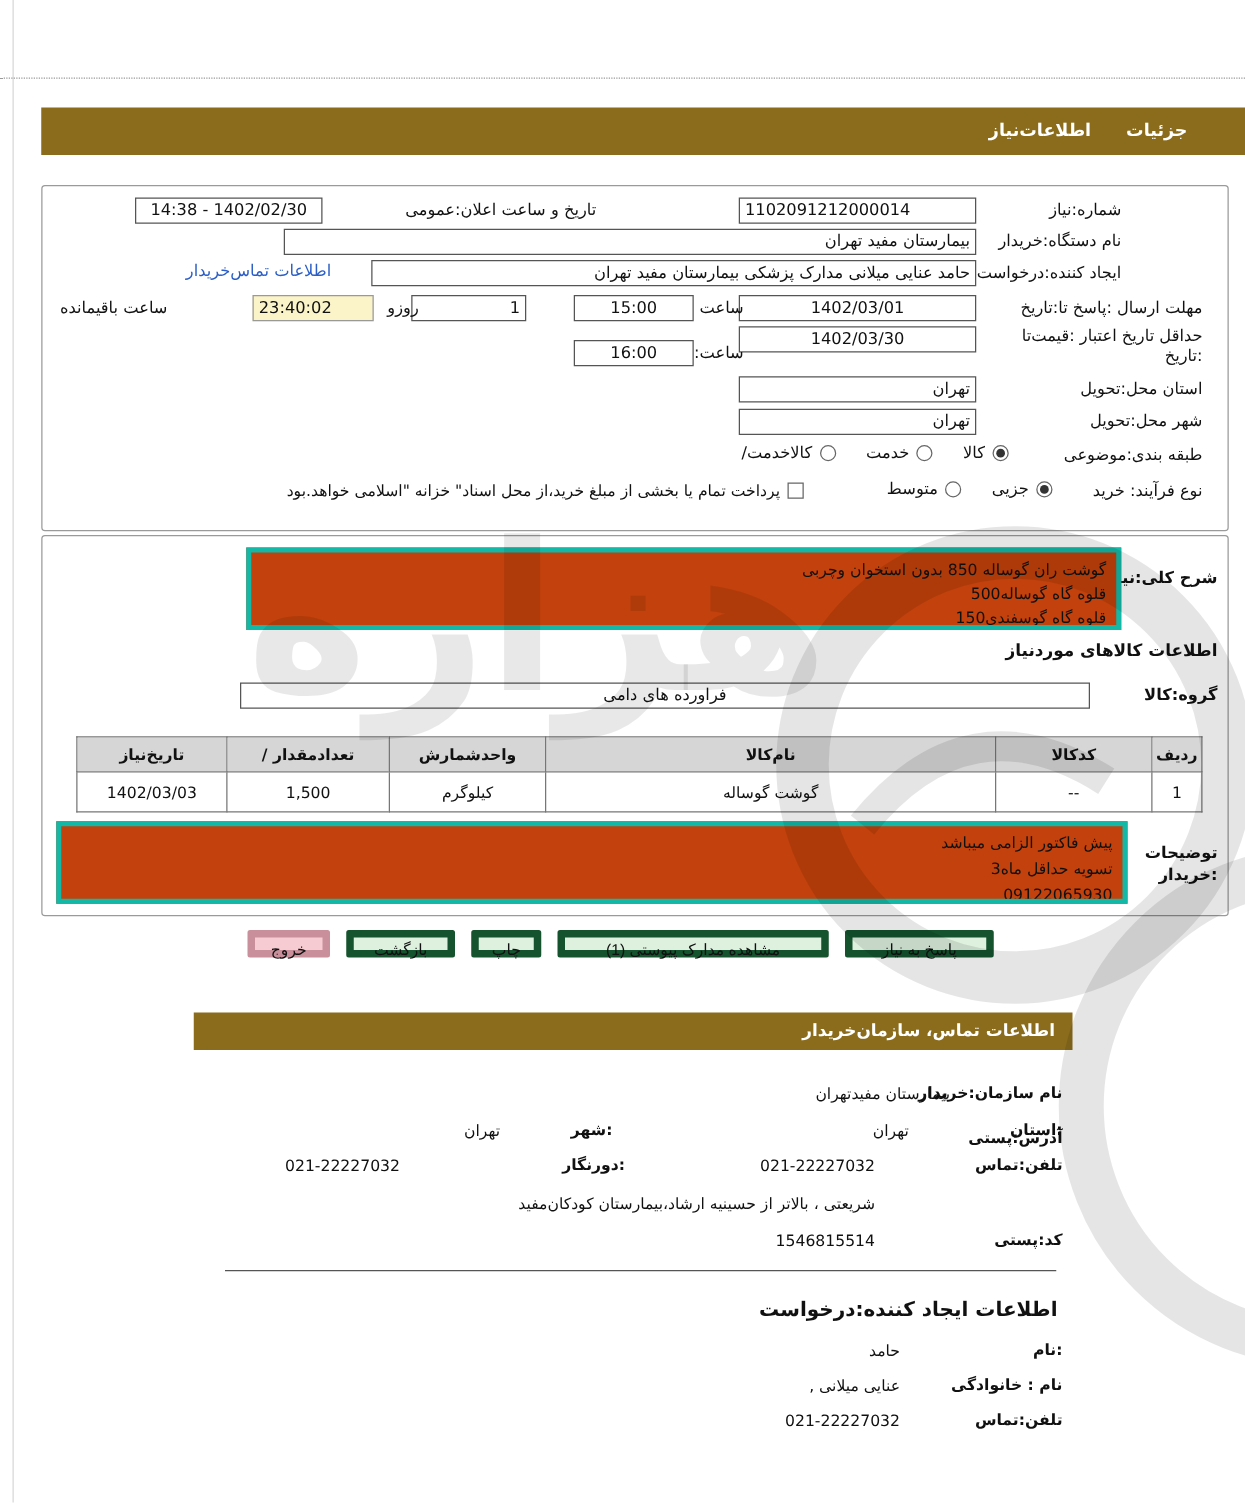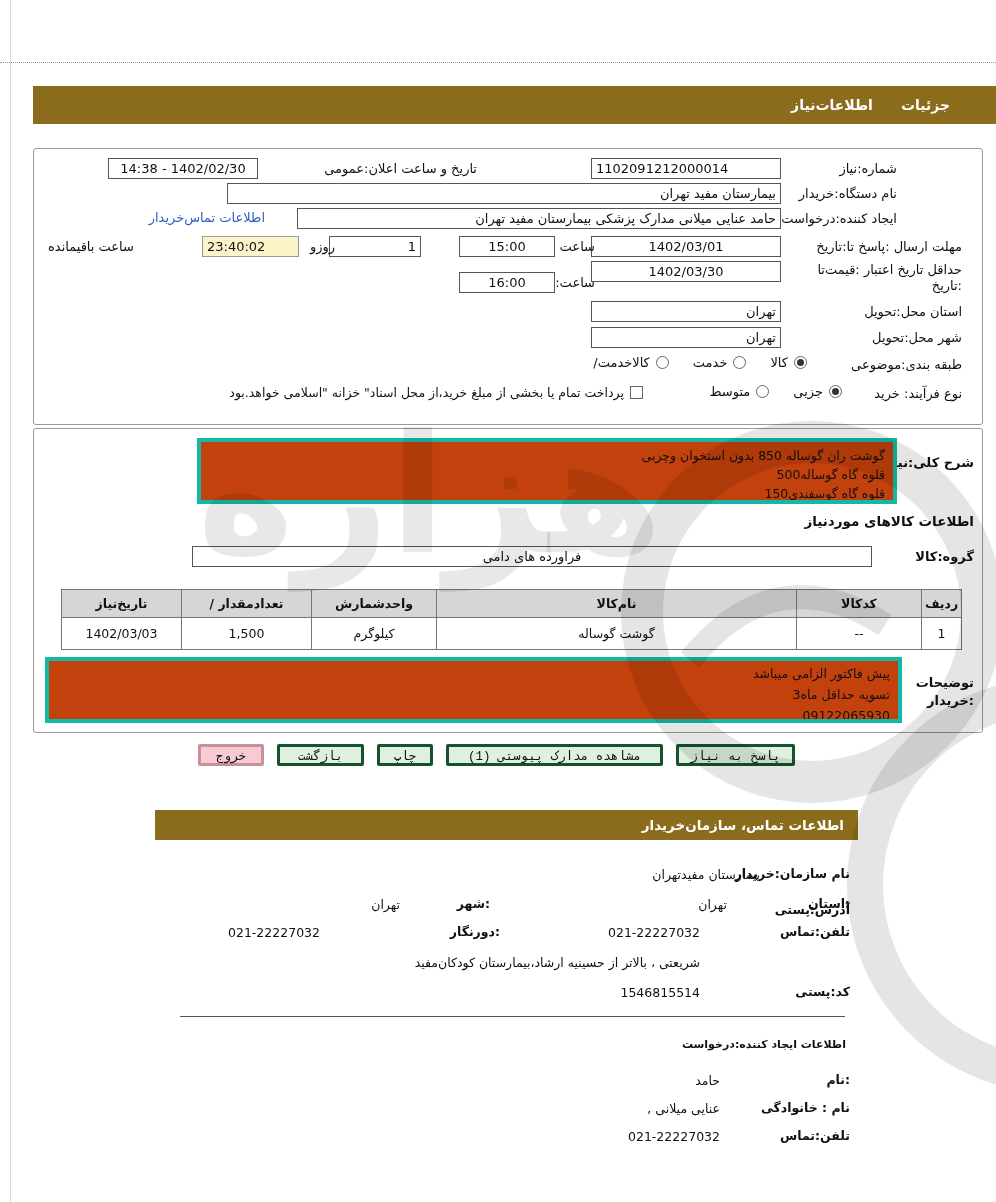--- a/index.html
+++ b/index.html
@@ -39,22 +39,22 @@
   .txtbox{position:absolute;border:4px solid #14b8a6;background:#c2410c;font-size:12.5px;line-height:19px;
           padding:4px 8px;box-sizing:border-box;overflow:hidden;}
   .txtbox.centered div{text-align:right;line-height:21px;}
 
   table.goods{position:absolute;border-collapse:collapse;table-layout:fixed;}
   table.goods th,table.goods td{border:1px solid #777;font-size:12.5px;text-align:center;overflow:hidden;white-space:nowrap;}
   table.goods th{background:#d6d6d6;height:25px;font-weight:bold;}
   table.goods td{height:29px;background:#fff;}
 
   .btnrow{position:absolute;top:744px;right:201px;display:flex;gap:13px;}
-  .btn{height:22px;line-height:20px;box-sizing:border-box;border:3px solid #14532d;background:#def0de;
-       border-radius:2px;font-size:12.5px;text-align:center;color:#111;cursor:pointer;white-space:nowrap;font-family:Liberation Mono, monospace;padding:0;}
+  .btn{height:22px;line-height:20px;box-sizing:border-box;border:6px solid #14532d;background:#def0de;
+       border-radius:2px;font-size:12.5px;text-align:center;color:#111;cursor:pointer;white-space:nowrap;font-family:Liberation Sans, sans-serif;padding:0;}
   .btn.pink{background:#f6ccd2;border-color:#c9909b;}
 
   .hdr2{position:absolute;left:155px;top:810px;width:703px;height:30px;line-height:30px;
         padding-right:14px;font-size:13.5px;box-sizing:border-box;}
   .blbl{position:absolute;font-size:12.5px;font-weight:bold;white-space:nowrap;}
   .bval{position:absolute;font-size:12.5px;white-space:nowrap;}
   .divider{position:absolute;left:180px;top:1016px;width:665px;border-top:1px solid #555;}
 
   .watermark{position:absolute;left:0;top:0;z-index:4;pointer-events:none;}
 </style>
@@ -216,21 +216,21 @@
 <span class="bval ltr" style="right:676px;top:925px;">021-22227032</span>
 
 <span class="blbl" style="right:146px;top:902px;">آدرس:پستی</span>
 <span class="bval" style="right:296px;top:955px;">شریعتی ، بالاتر از حسینیه ارشاد،بیمارستان کودکان‌مفید</span>
 
 <span class="blbl" style="right:146px;top:984px;">کد:پستی</span>
 <span class="bval ltr" style="right:296px;top:985px;">1546815514</span>
 
 <div class="divider"></div>
 
-<span class="blbl" style="right:150px;top:1038px;font-size:11px;">اطلاعات ایجاد کننده:درخواست</span>
+<span class="blbl" style="right:150px;top:1038px;font-size:16px;">اطلاعات ایجاد کننده:درخواست</span>
 
 <span class="blbl" style="right:146px;top:1072px;">:نام</span>
 <span class="bval" style="right:276px;top:1073px;">حامد</span>
 
 <span class="blbl" style="right:146px;top:1100px;">نام : خانوادگی</span>
 <span class="bval" style="right:276px;top:1101px;text-align:right;">عنایی میلانی ,</span>
 
 <span class="blbl" style="right:146px;top:1128px;">تلفن:تماس</span>
 <span class="bval ltr" style="right:276px;top:1129px;">021-22227032</span>
 

